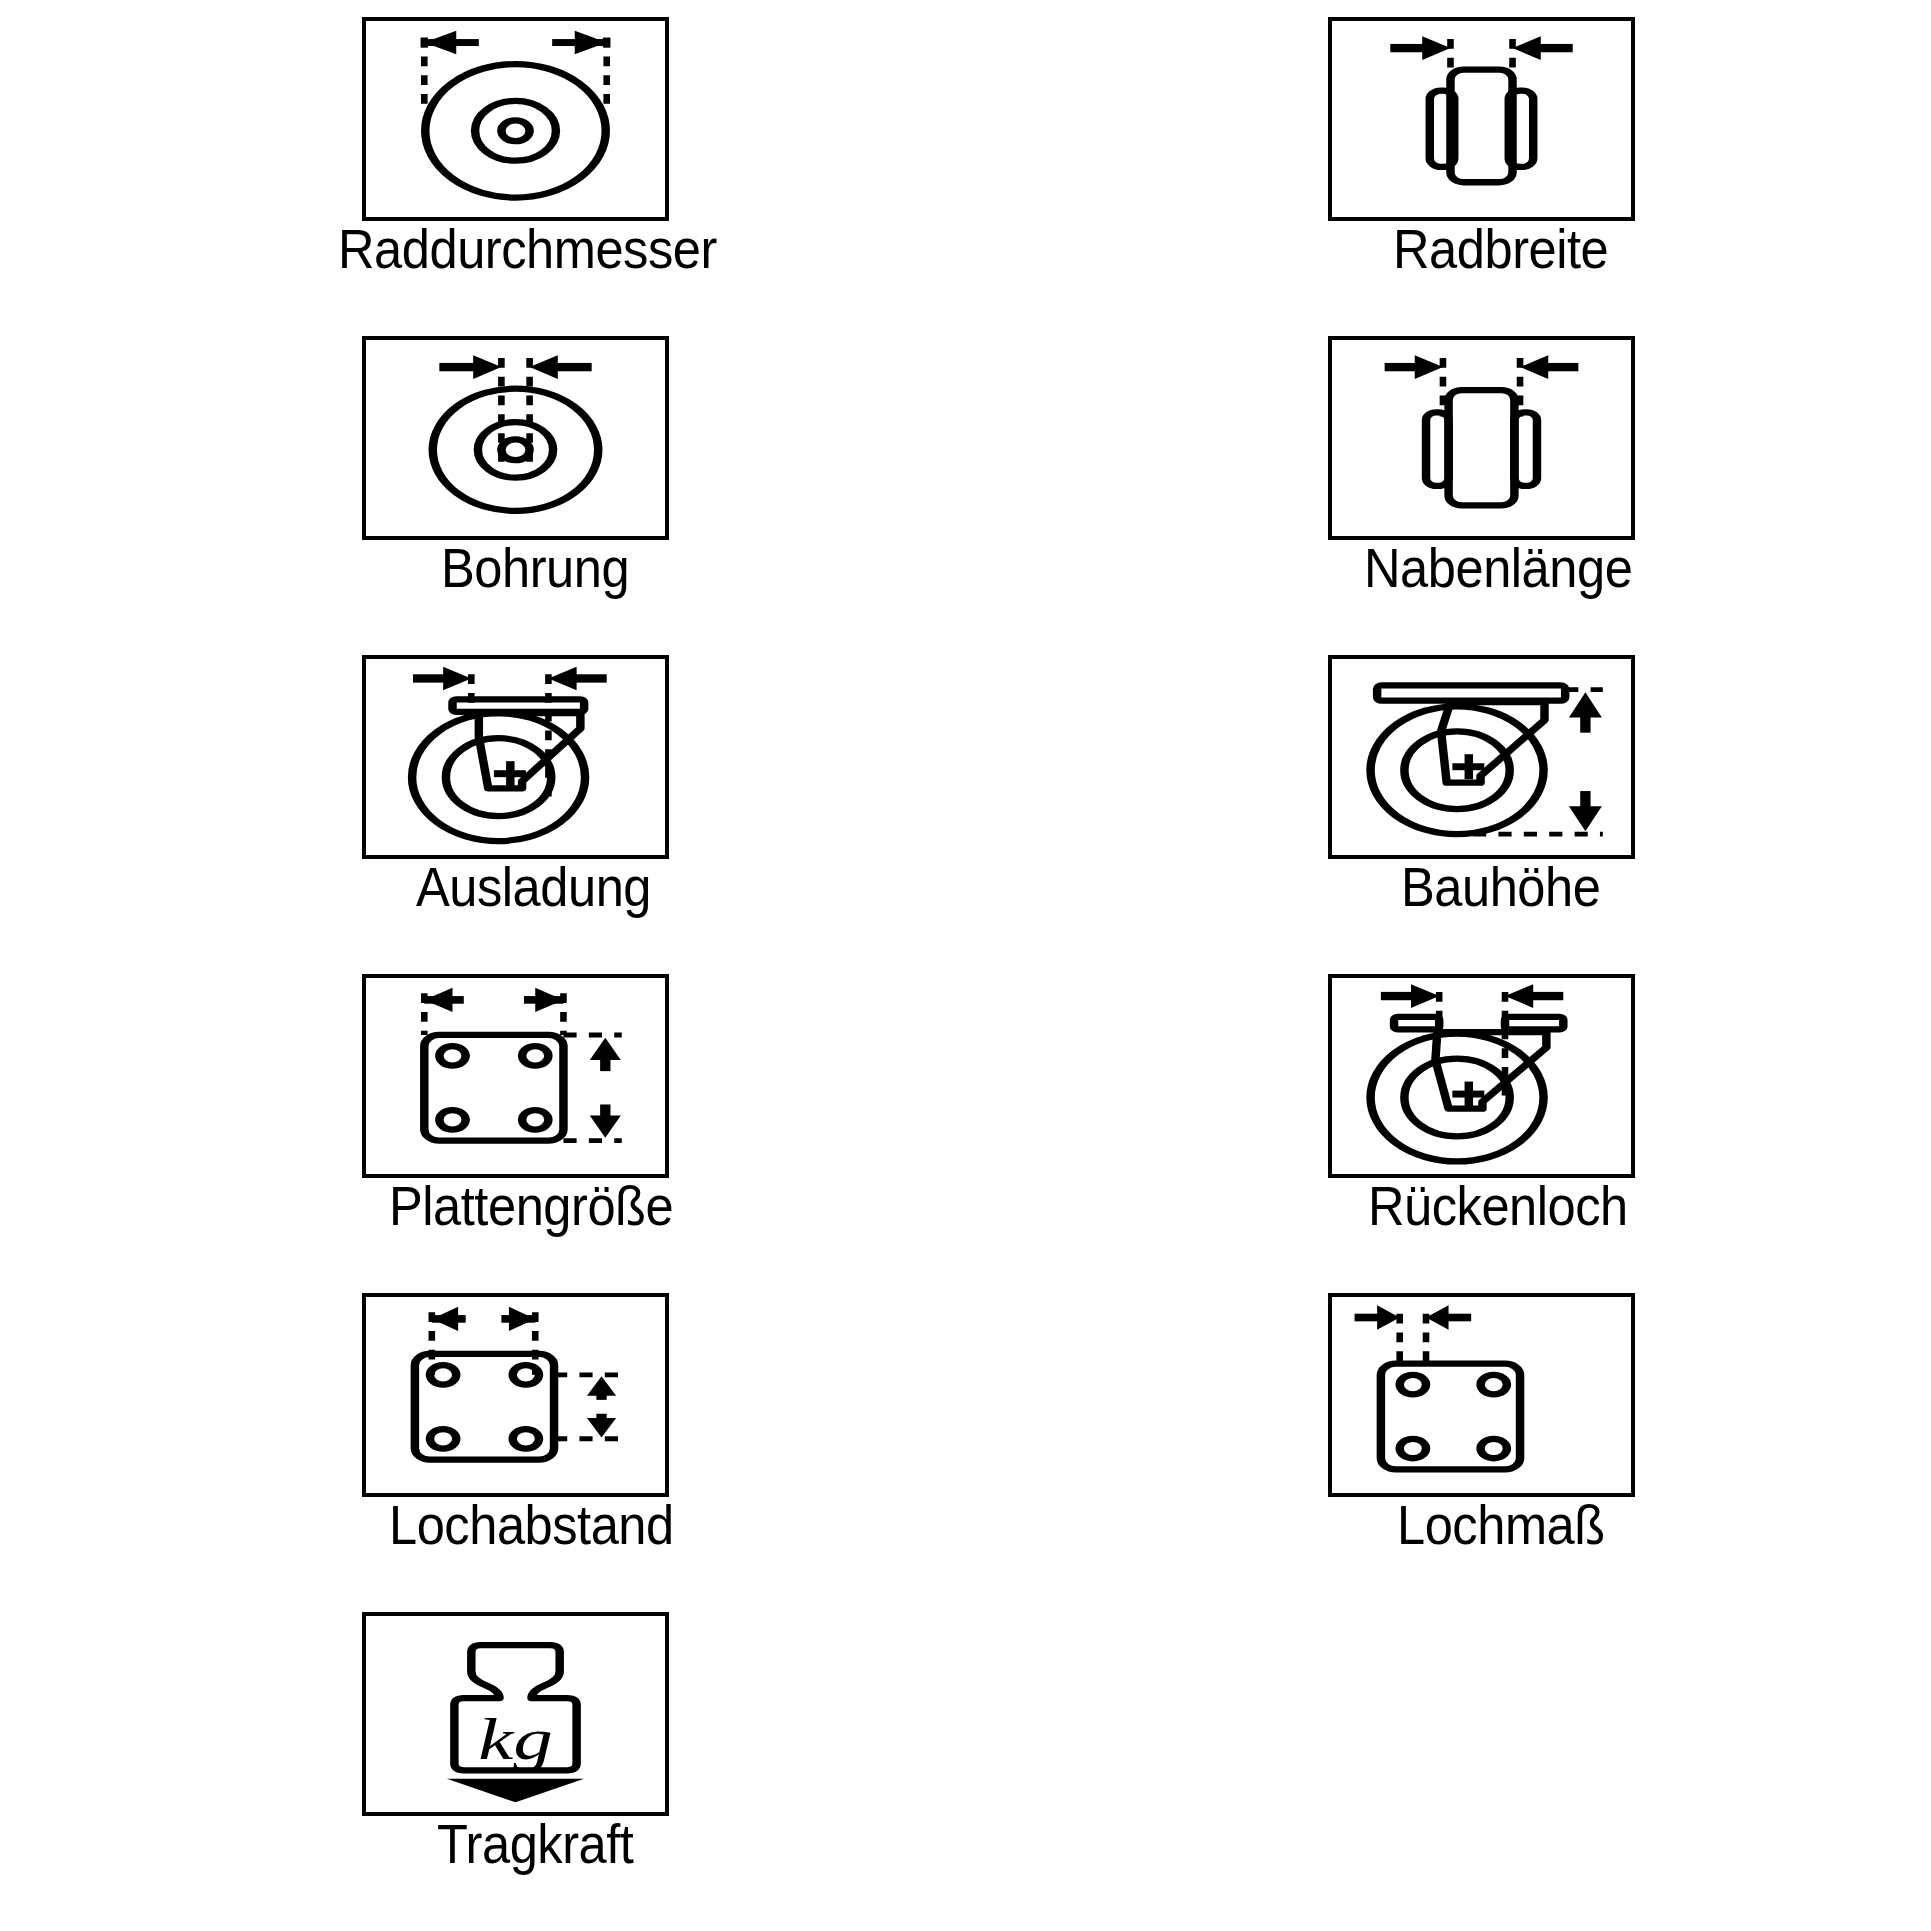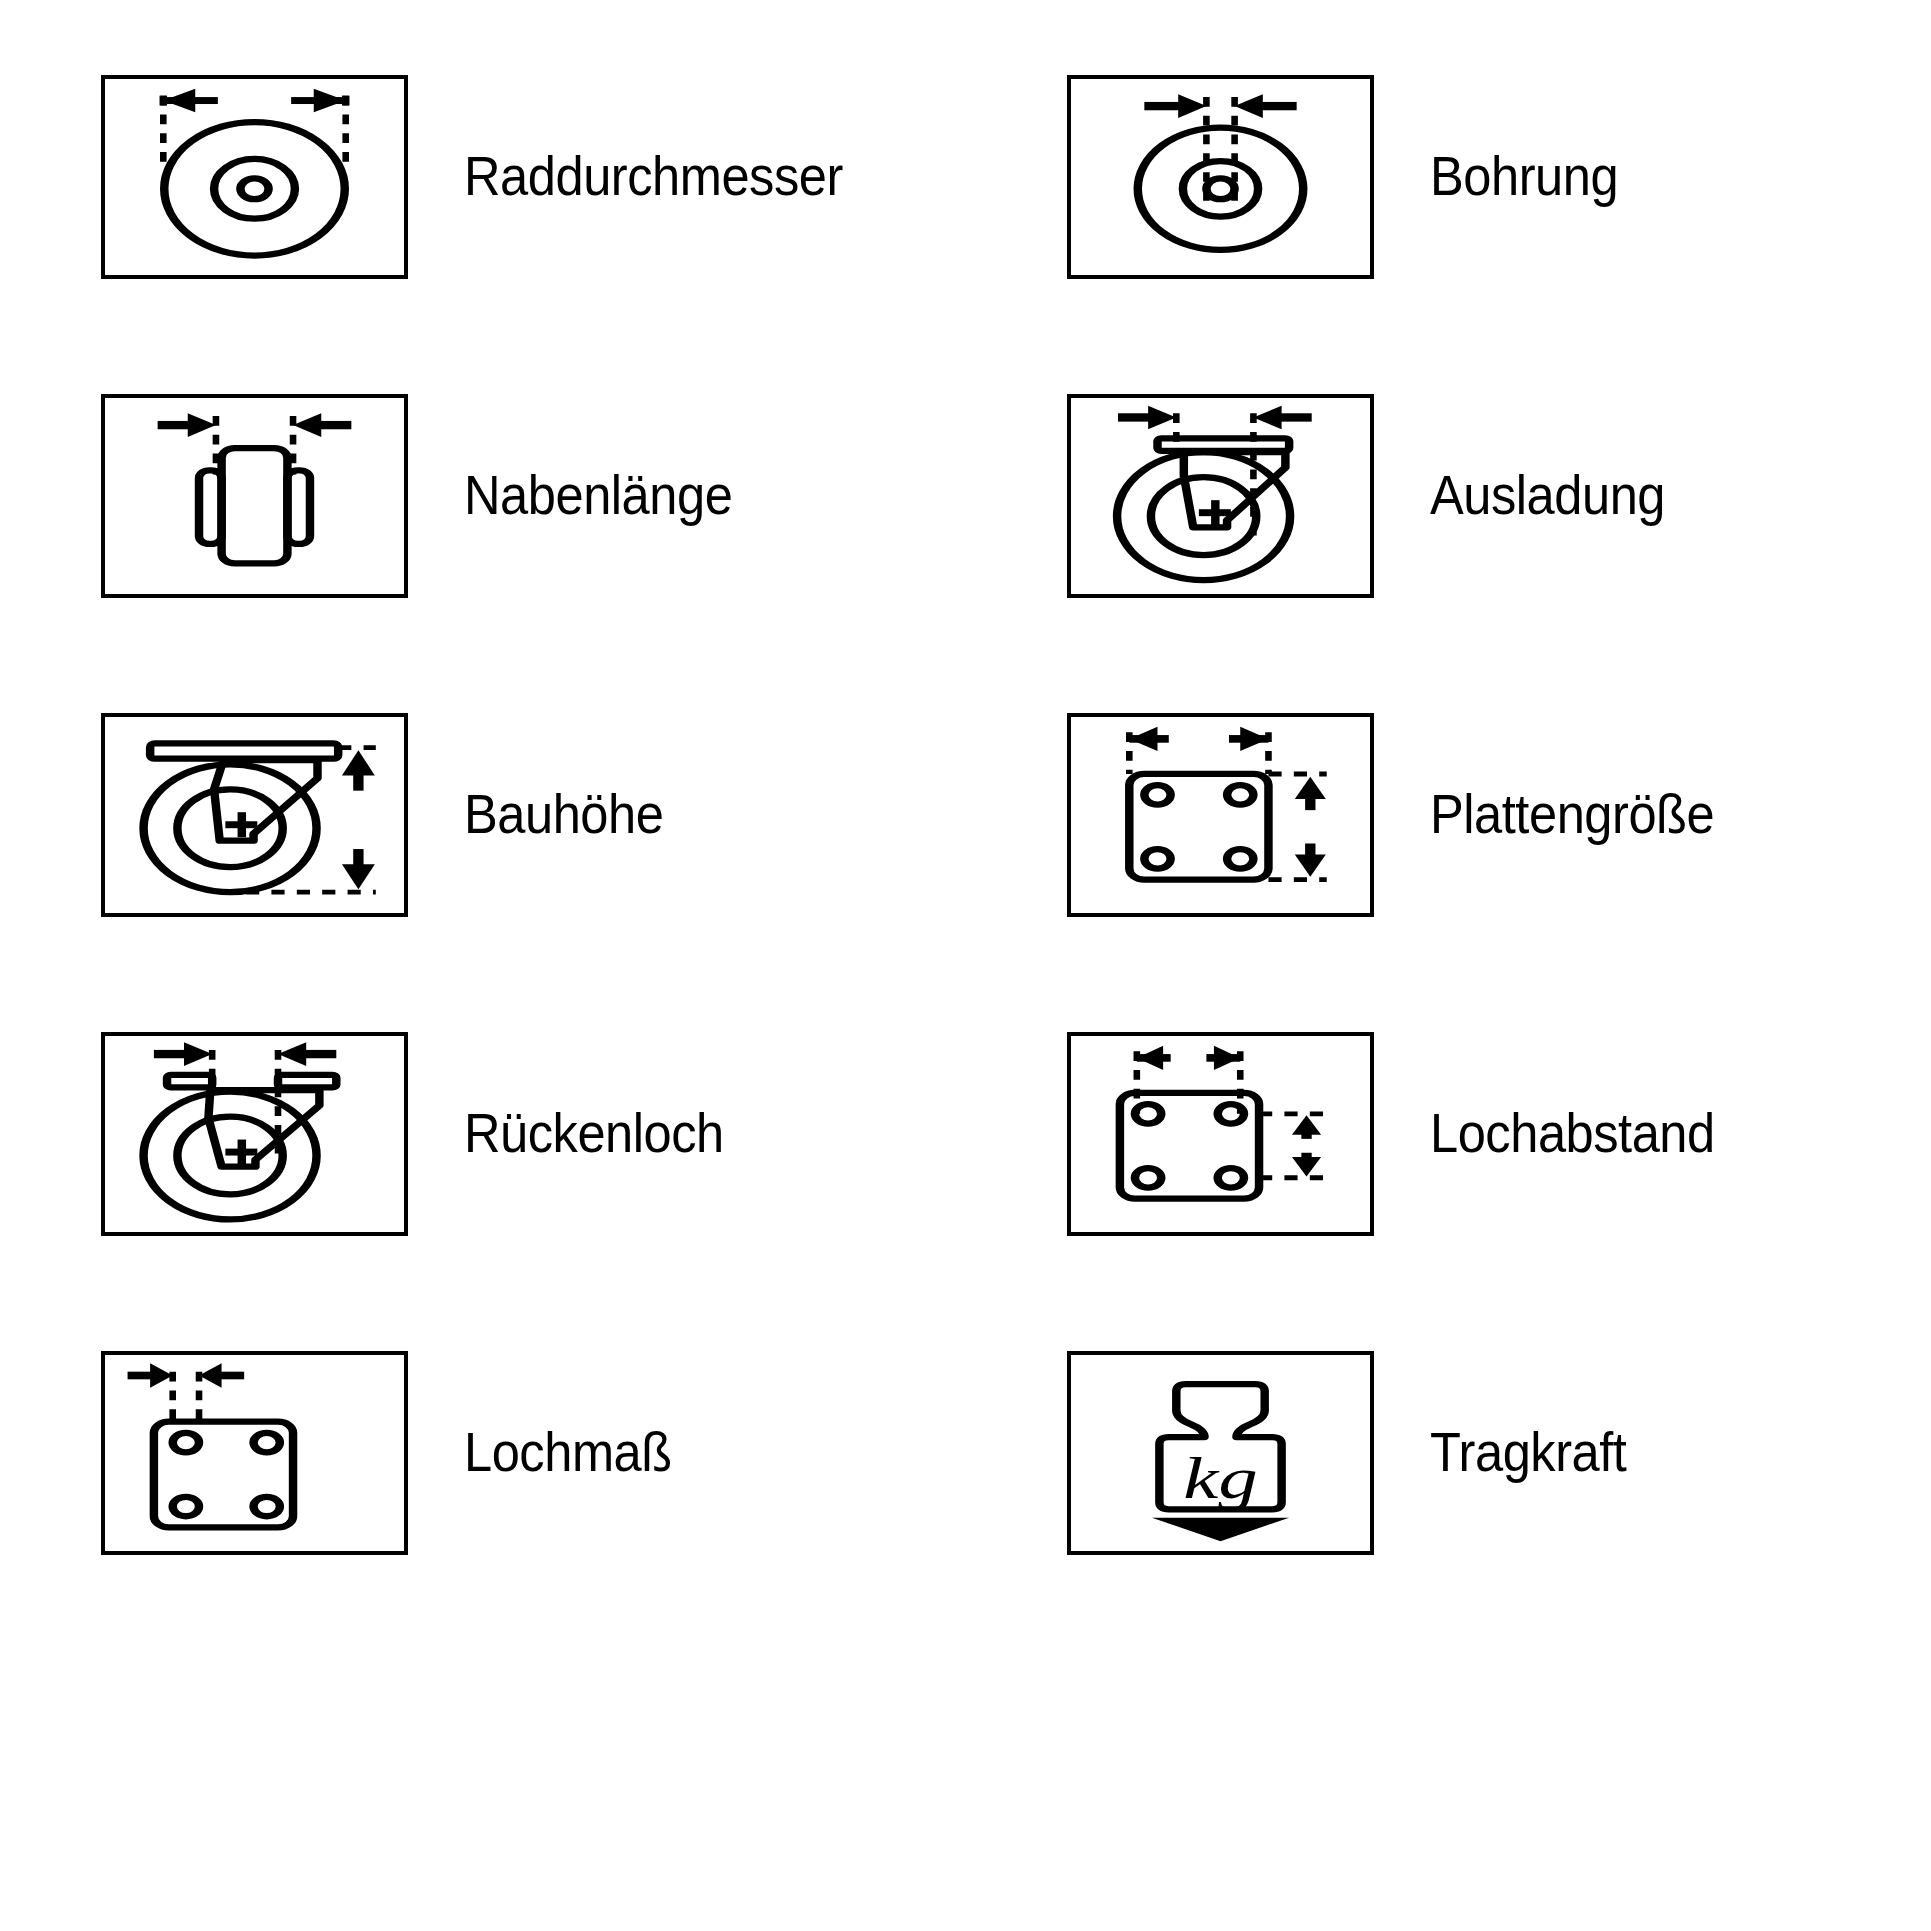--- a/index.html
+++ b/index.html
@@ -21,22 +21,23 @@
     box-sizing: border-box;
     padding: 17.4px 0 0 0;
     display: grid;
     grid-template-columns: 966px 966px;
     grid-auto-rows: 319px;
     align-content: start;
   }
 
   .legend-entry {
     display: flex;
+    flex-direction: column;
     align-items: center;
-    padding-left: 101px;
+    padding-left: 65px;
     box-sizing: border-box;
   }
 
   .icon-frame {
     width: 307px;
     height: 204px;
     border: 4.8px solid #000;
     box-sizing: border-box;
     flex: 0 0 auto;
     position: relative;
@@ -87,20 +88,39 @@
         <polygon class="sld" points="256,31 222,14 222,48"></polygon>
 
         <circle class="ln" cx="159" cy="158" r="96" fill="none"></circle>
         <circle class="ln" cx="159" cy="158" r="43" fill="none"></circle>
         <circle class="ln" cx="159" cy="158" r="15" fill="none"></circle>
       </svg>
     </div>
     <div class="entry-label">Raddurchmesser</div>
   </div>
 
+  <div class="legend-entry">
+    <div class="icon-frame">
+      <svg viewBox="0 0 318 282" preserveAspectRatio="none">
+        <path class="dash" d="M126 26 L126 72"></path>
+        <path class="dash" d="M192 26 L192 72"></path>
+
+        <rect class="sld" x="62" y="33" width="48" height="12"></rect>
+        <polygon class="sld" points="126,39 96,22 96,56"></polygon>
+        <rect class="sld" x="208" y="33" width="48" height="12"></rect>
+        <polygon class="sld" points="192,39 222,22 222,56"></polygon>
+
+        <rect class="ln" x="104" y="100" width="26" height="110" rx="12"></rect>
+        <rect class="ln" x="188" y="100" width="26" height="110" rx="12"></rect>
+
+        <rect class="ln" x="126" y="70" width="66" height="162" rx="14"></rect>
+      </svg>
+    </div>
+    <div class="entry-label">Radbreite</div>
+  </div>
 
   <div class="legend-entry">
     <div class="icon-frame">
       <svg viewBox="0 0 318 282" preserveAspectRatio="none">
         <path class="dash" d="M144 26 L144 175"></path>
         <path class="dash" d="M174 26 L174 175"></path>
         <rect class="sld" x="78" y="33" width="48" height="12"></rect>
         <polygon class="sld" points="144,39 114,22 114,56"></polygon>
         <rect class="sld" x="192" y="33" width="48" height="12"></rect>
         <polygon class="sld" points="174,39 204,22 204,56"></polygon>

